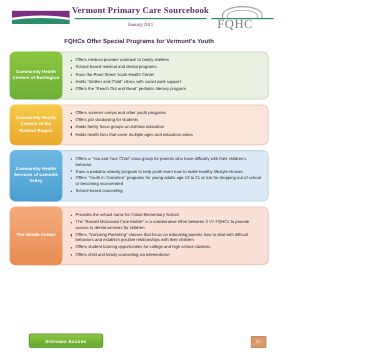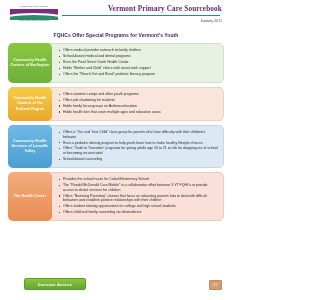--- a/index.html
+++ b/index.html
@@ -16,21 +16,21 @@
   .logo-vt .lg-top{font-size:1.6px;color:#6d2f7a;letter-spacing:.1px;line-height:2.4px;
       text-align:center;white-space:nowrap;overflow:hidden;}
   .logo-vt .lg-art{position:relative;height:11px;background:#7c2d82;overflow:hidden;margin-top:.5px;}
   .logo-vt .lg-art .wave1{position:absolute;left:-2px;right:-2px;top:4px;height:7px;background:#ffffff;
       border-radius:50% 50% 0 0 / 100% 100% 0 0;transform:scaleX(1.4);}
   .logo-vt .lg-art .wave2{position:absolute;left:-2px;right:-2px;top:6.5px;height:6px;background:#2e8b6b;
       border-radius:50% 50% 0 0 / 100% 100% 0 0;transform:scaleX(1.3);}
   .logo-vt .lg-bot{font-size:1.6px;color:#2e7d5b;line-height:2.6px;text-align:center;
       white-space:nowrap;overflow:hidden;padding-top:.5px;}
 
-  .title-wrap{flex:1 1 auto;text-align:right;padding:1px 2px 0 2px;}
+  .title-wrap{flex:1 1 auto;text-align:center;padding:1px 2px 0 2px;}
   .doc-title{font-family:"Liberation Serif",serif;font-weight:bold;font-size:7.2px;color:#5c2a6e;
       letter-spacing:.15px;line-height:9px;white-space:nowrap;}
   .title-rule{height:1.4px;background:#2e8b6b;margin:1px 2px 1.5px 2px;}
   .doc-date{font-family:"Liberation Serif",serif;font-size:4px;color:#5c2a6e;line-height:5px;}
 
   .logo-fqhc{width:52px;flex:0 0 52px;position:relative;height:24px;}
   .fq-roof{position:absolute;left:9px;top:1px;width:34px;height:9px;}
   .fq-roof .r1{position:absolute;left:0;right:0;top:0;height:9px;
       border-top:1px solid #9aa39a;border-left:1px solid #9aa39a;border-right:1px solid #9aa39a;
       border-radius:60% 60% 0 0 / 90% 90% 0 0;}
@@ -94,20 +94,28 @@
       </div>
       <div class="lg-bot">Vermont Federally Qualified Health Centers</div>
     </div>
 
     <div class="title-wrap">
       <div class="doc-title">Vermont Primary Care Sourcebook</div>
       <div class="title-rule"></div>
       <div class="doc-date">January 2011</div>
     </div>
 
+    <div class="logo-fqhc">
+      <div class="fq-roof">
+          <div class="r1"></div>
+          <div class="r2"></div>
+        </div>
+      <div class="fq-bar"></div>
+      <div class="fq-text">FQHC</div>
+    </div>
   </div>
 
   <div class="subtitle">FQHCs Offer Special Programs for Vermont's Youth</div>
 
   <div class="sections">
 
     <div class="sec sec-1">
       <div class="sec-label">Community Health Centers of Burlington</div>
       <div class="sec-body">
         <ul class="bullets">

